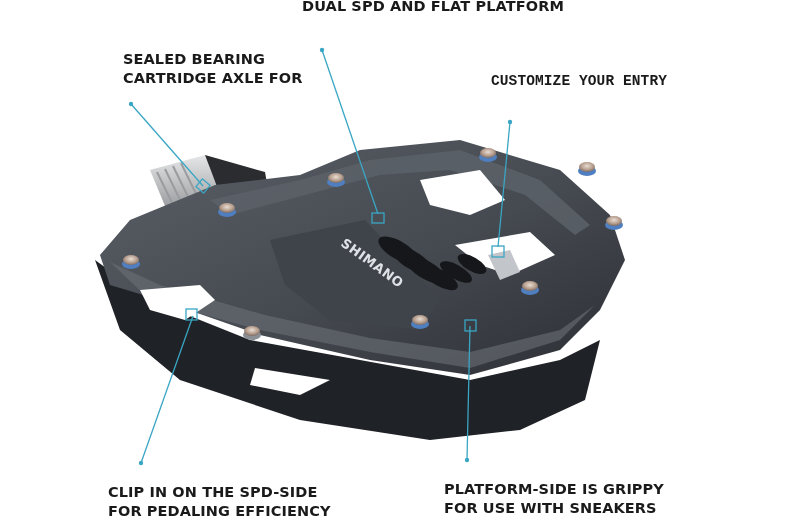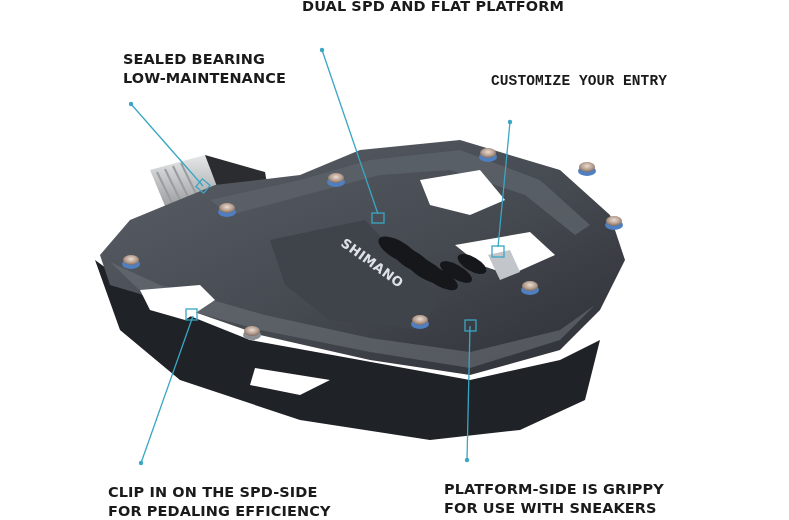--- a/index.html
+++ b/index.html
@@ -130,21 +130,21 @@
       <rect x="186" y="309" width="11" height="11" fill="none"></rect>
 
       <line x1="470" y1="326" x2="467" y2="460"></line>
       <circle cx="467" cy="460" r="2.2" stroke="none"></circle>
       <rect x="465" y="320" width="11" height="11" fill="none"></rect>
     </g>
   </svg>
 
   <div class="label" style="left:106px; top:50px;margin-left:17px;">
     <span>SEALED BEARING</span>
-    <span>LOW-MAINTENANCE</span>
+    <span>CARTRIDGE AXLE FOR</span>
   </div>
 
   <div class="label" style="left:302px; top:-3px;">
     <span>DUAL SPD AND FLAT PLATFORM</span>
   </div>
 
   <div class="label" style="left:491px; top:72px;font-family:Liberation Mono, monospace;">
     <span>CUSTOMIZE YOUR ENTRY</span>
     </div>
 

